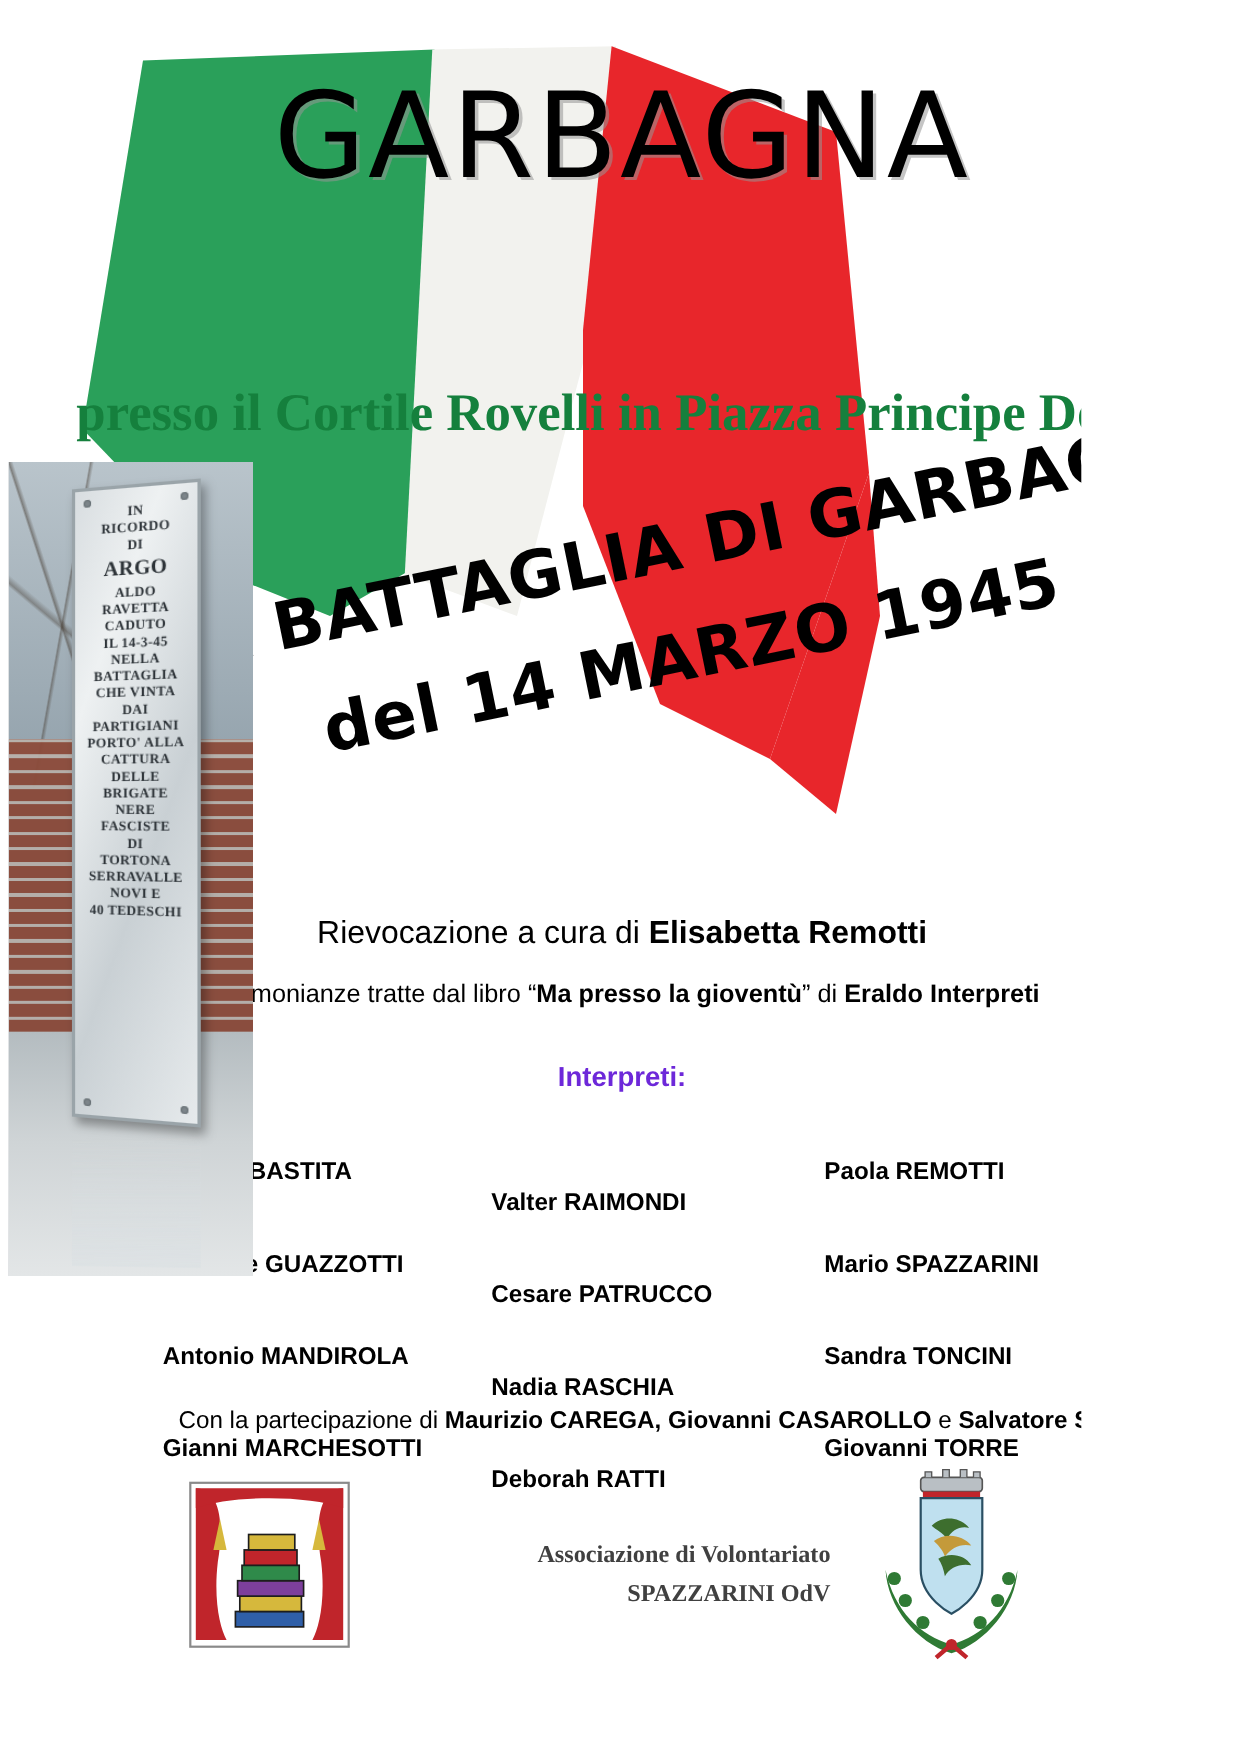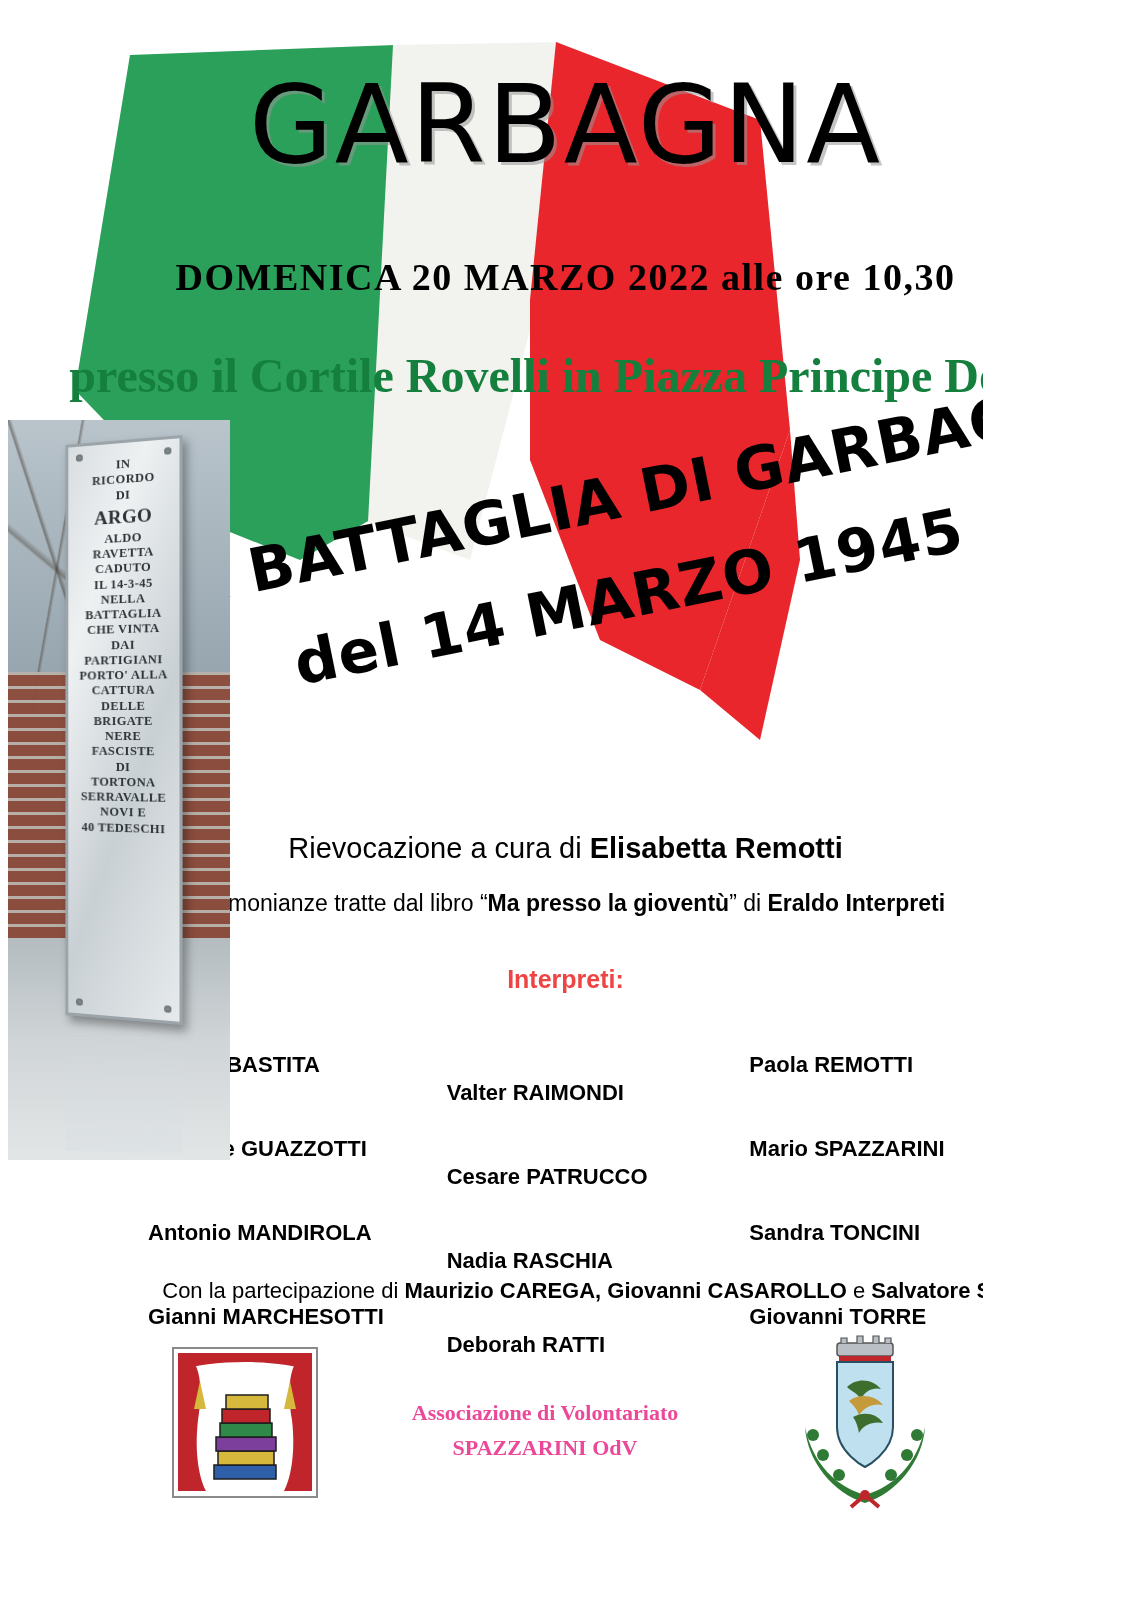--- a/index.html
+++ b/index.html
@@ -215,21 +215,21 @@
   }
   .book-line b { font-weight: bold; }
   .interpreti-label {
     position: absolute;
     top: 965px;
     left: 0;
     width: 1131px;
     text-align: center;
     font-size: 25px;
     font-weight: bold;
-    color: #ef4444;
+    color: #6d28d9;
     z-index: 6;
   }
 
   .cast {
     position: absolute;
     top: 1052px;
     left: 120px;
     width: 900px;
     z-index: 6;
   }
@@ -267,25 +267,25 @@
     top: 1345px;
     width: 150px;
     height: 155px;
     z-index: 6;
   }
   .assoc-text {
     position: absolute;
     left: 335px;
     top: 1395px;
     width: 420px;
-    text-align: center;
+    text-align: right;
     font-family: "Liberation Serif", serif;
     font-weight: bold;
     font-size: 22px;
-    color: #ec4899;
+    color: #404040;
     line-height: 1.6;
     z-index: 6;
   }
   .logo-comune {
     position: absolute;
     left: 785px;
     top: 1335px;
     width: 160px;
     height: 175px;
     z-index: 6;
@@ -299,21 +299,20 @@
   <svg class="flag-layer" viewBox="0 0 1131 900">
     <path d="M130,55 L395,45 L370,520 L300,560 L200,520 L75,390 Z" fill="#2aa05a"></path>
     <path d="M395,45 L430,40 L520,330 L470,560 L370,520 Z" fill="#2aa05a" opacity="0.0"></path>
     <path d="M393,45 L560,42 L530,330 L470,560 L368,522 Z" fill="#f2f2ee"></path>
     <path d="M556,42 L760,120 L790,430 L700,690 L600,640 L530,460 L530,300 Z" fill="#e8262b"></path>
     <path d="M700,690 L790,430 L800,560 L760,740 Z" fill="#e8262b"></path>
   </svg>
 
   <div class="title">GARBAGNA</div>
 
-  <div class="date-line">DOMENICA 20 MARZO 2022  alle ore 10,30</div>
   <div class="place-line">presso il Cortile Rovelli in Piazza Principe Doria</div>
 
   <div class="photo">
     <div class="sky"></div>
     <div class="twigs"></div>
     <div class="brickwall"></div>
     <div class="ground"></div>
 
     <div class="plaque">
       <span class="screw s1"></span>

